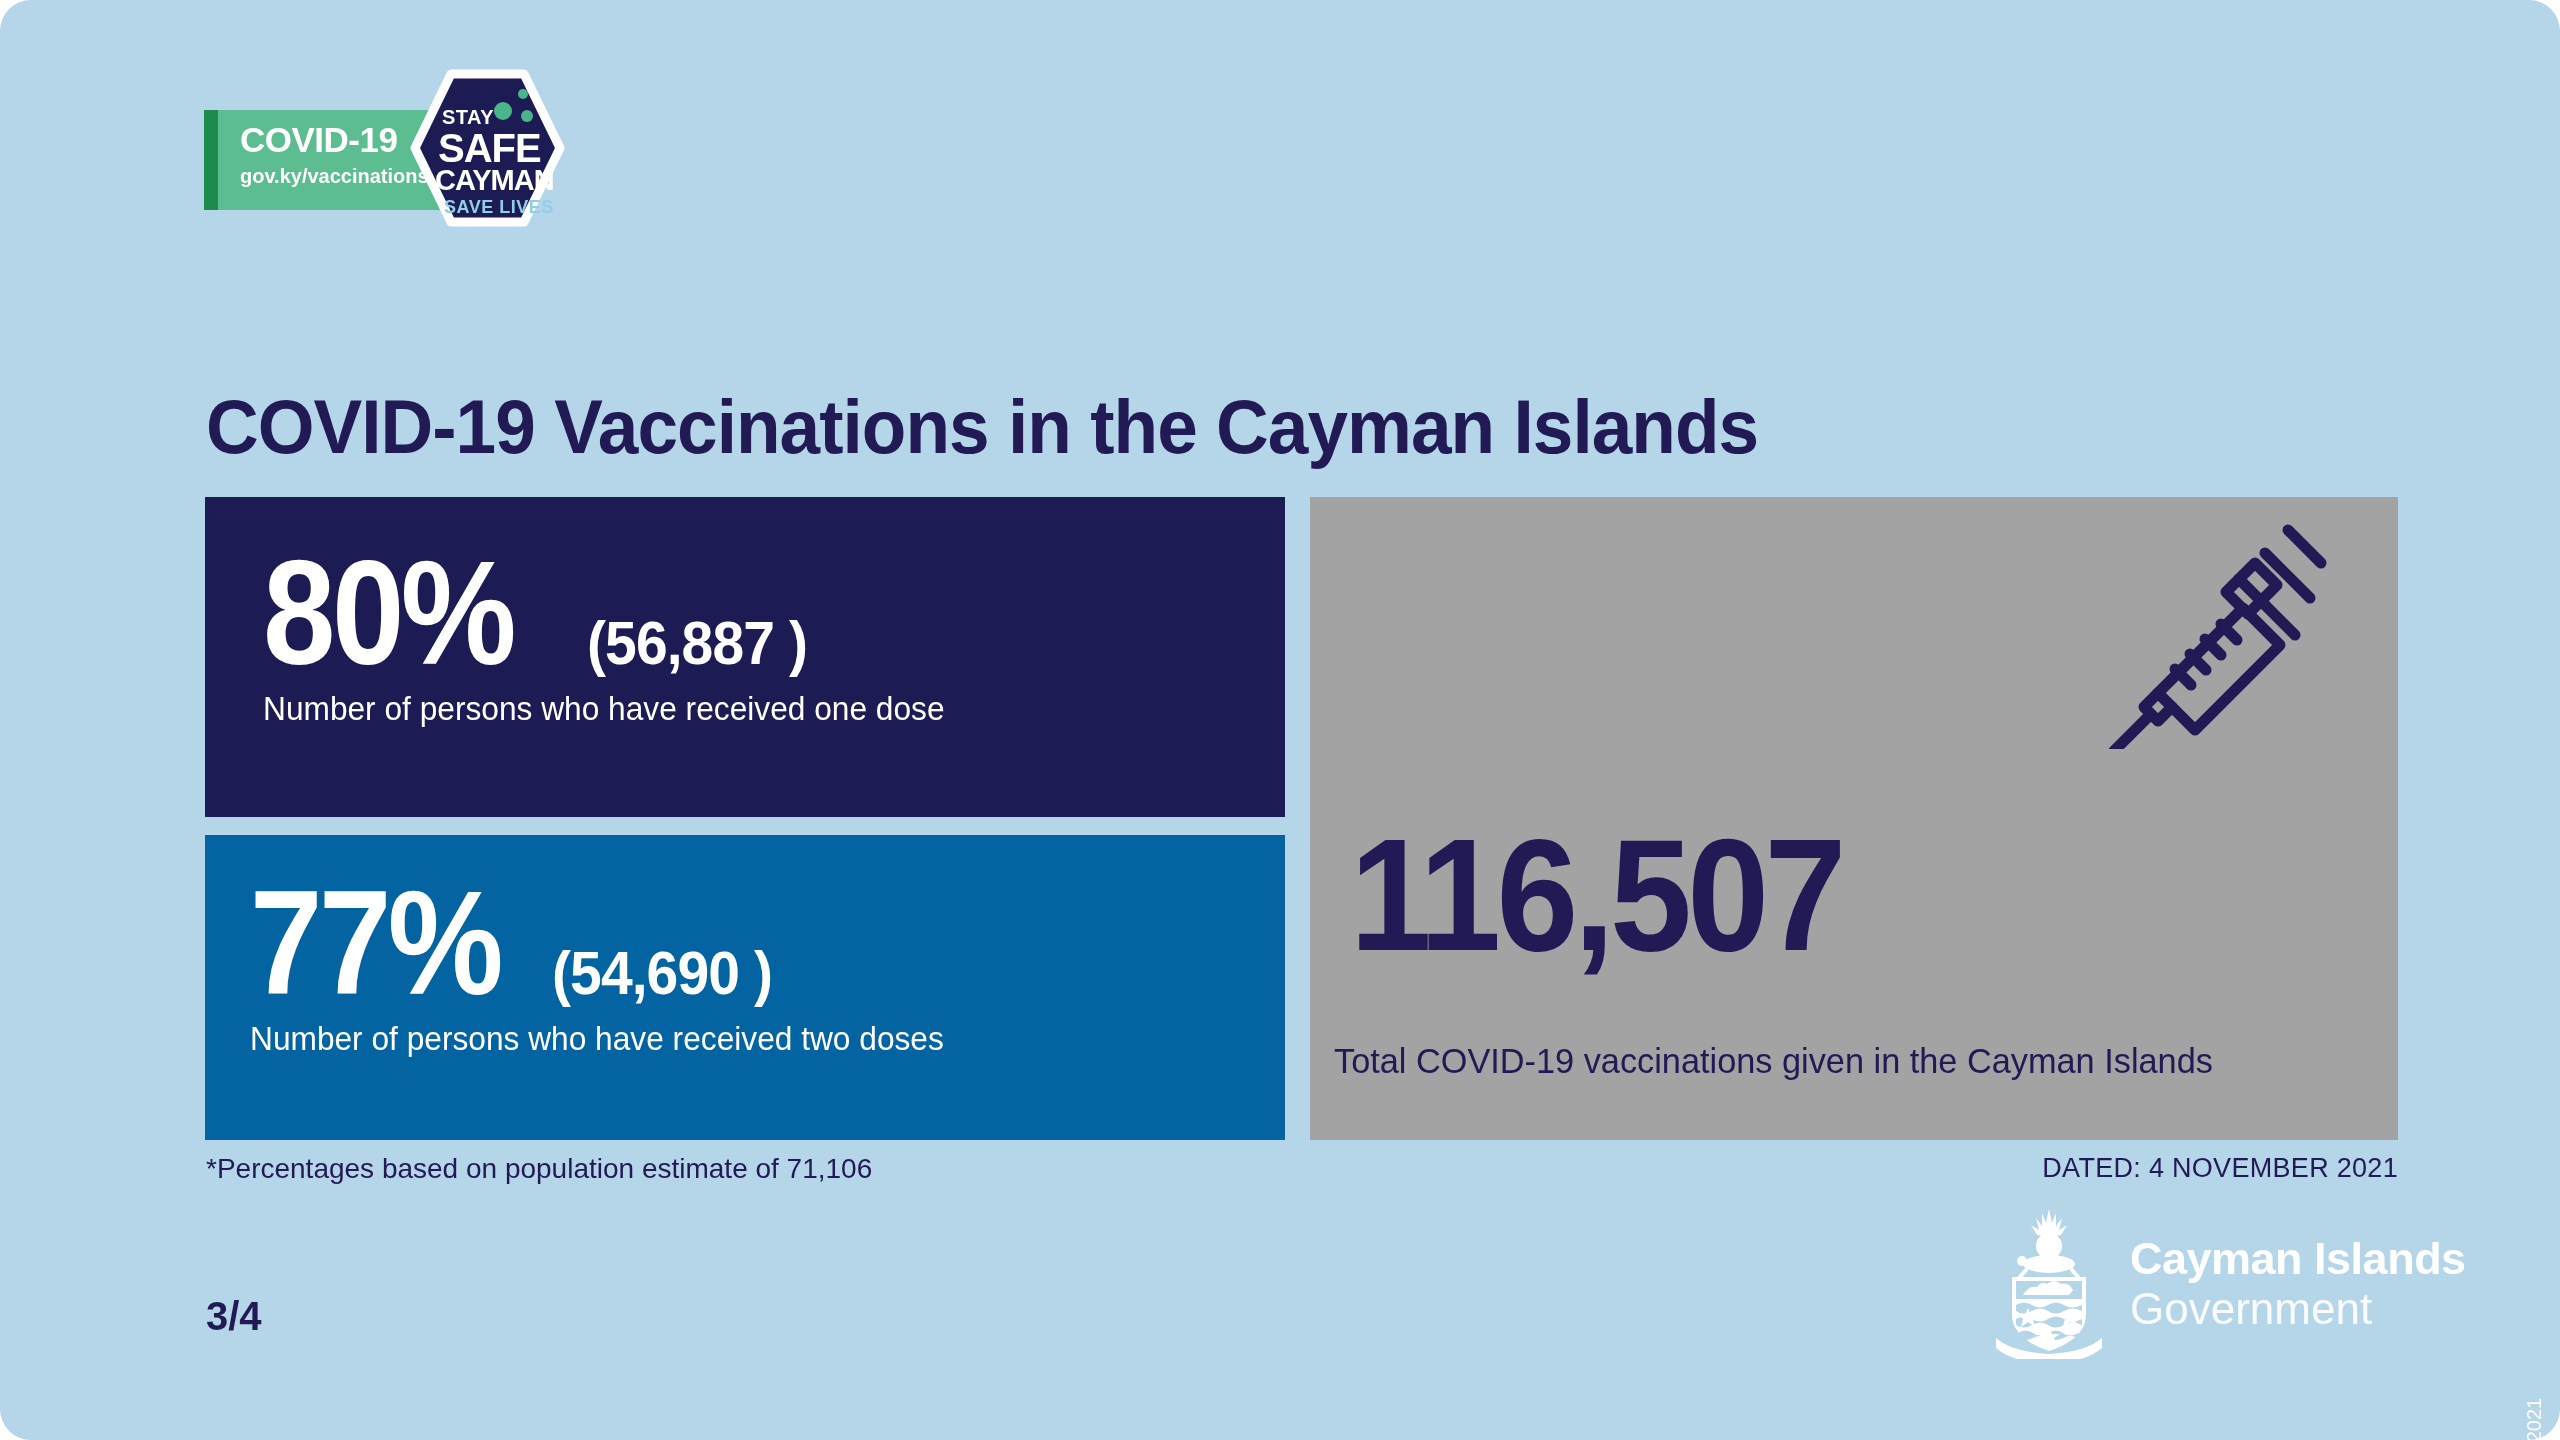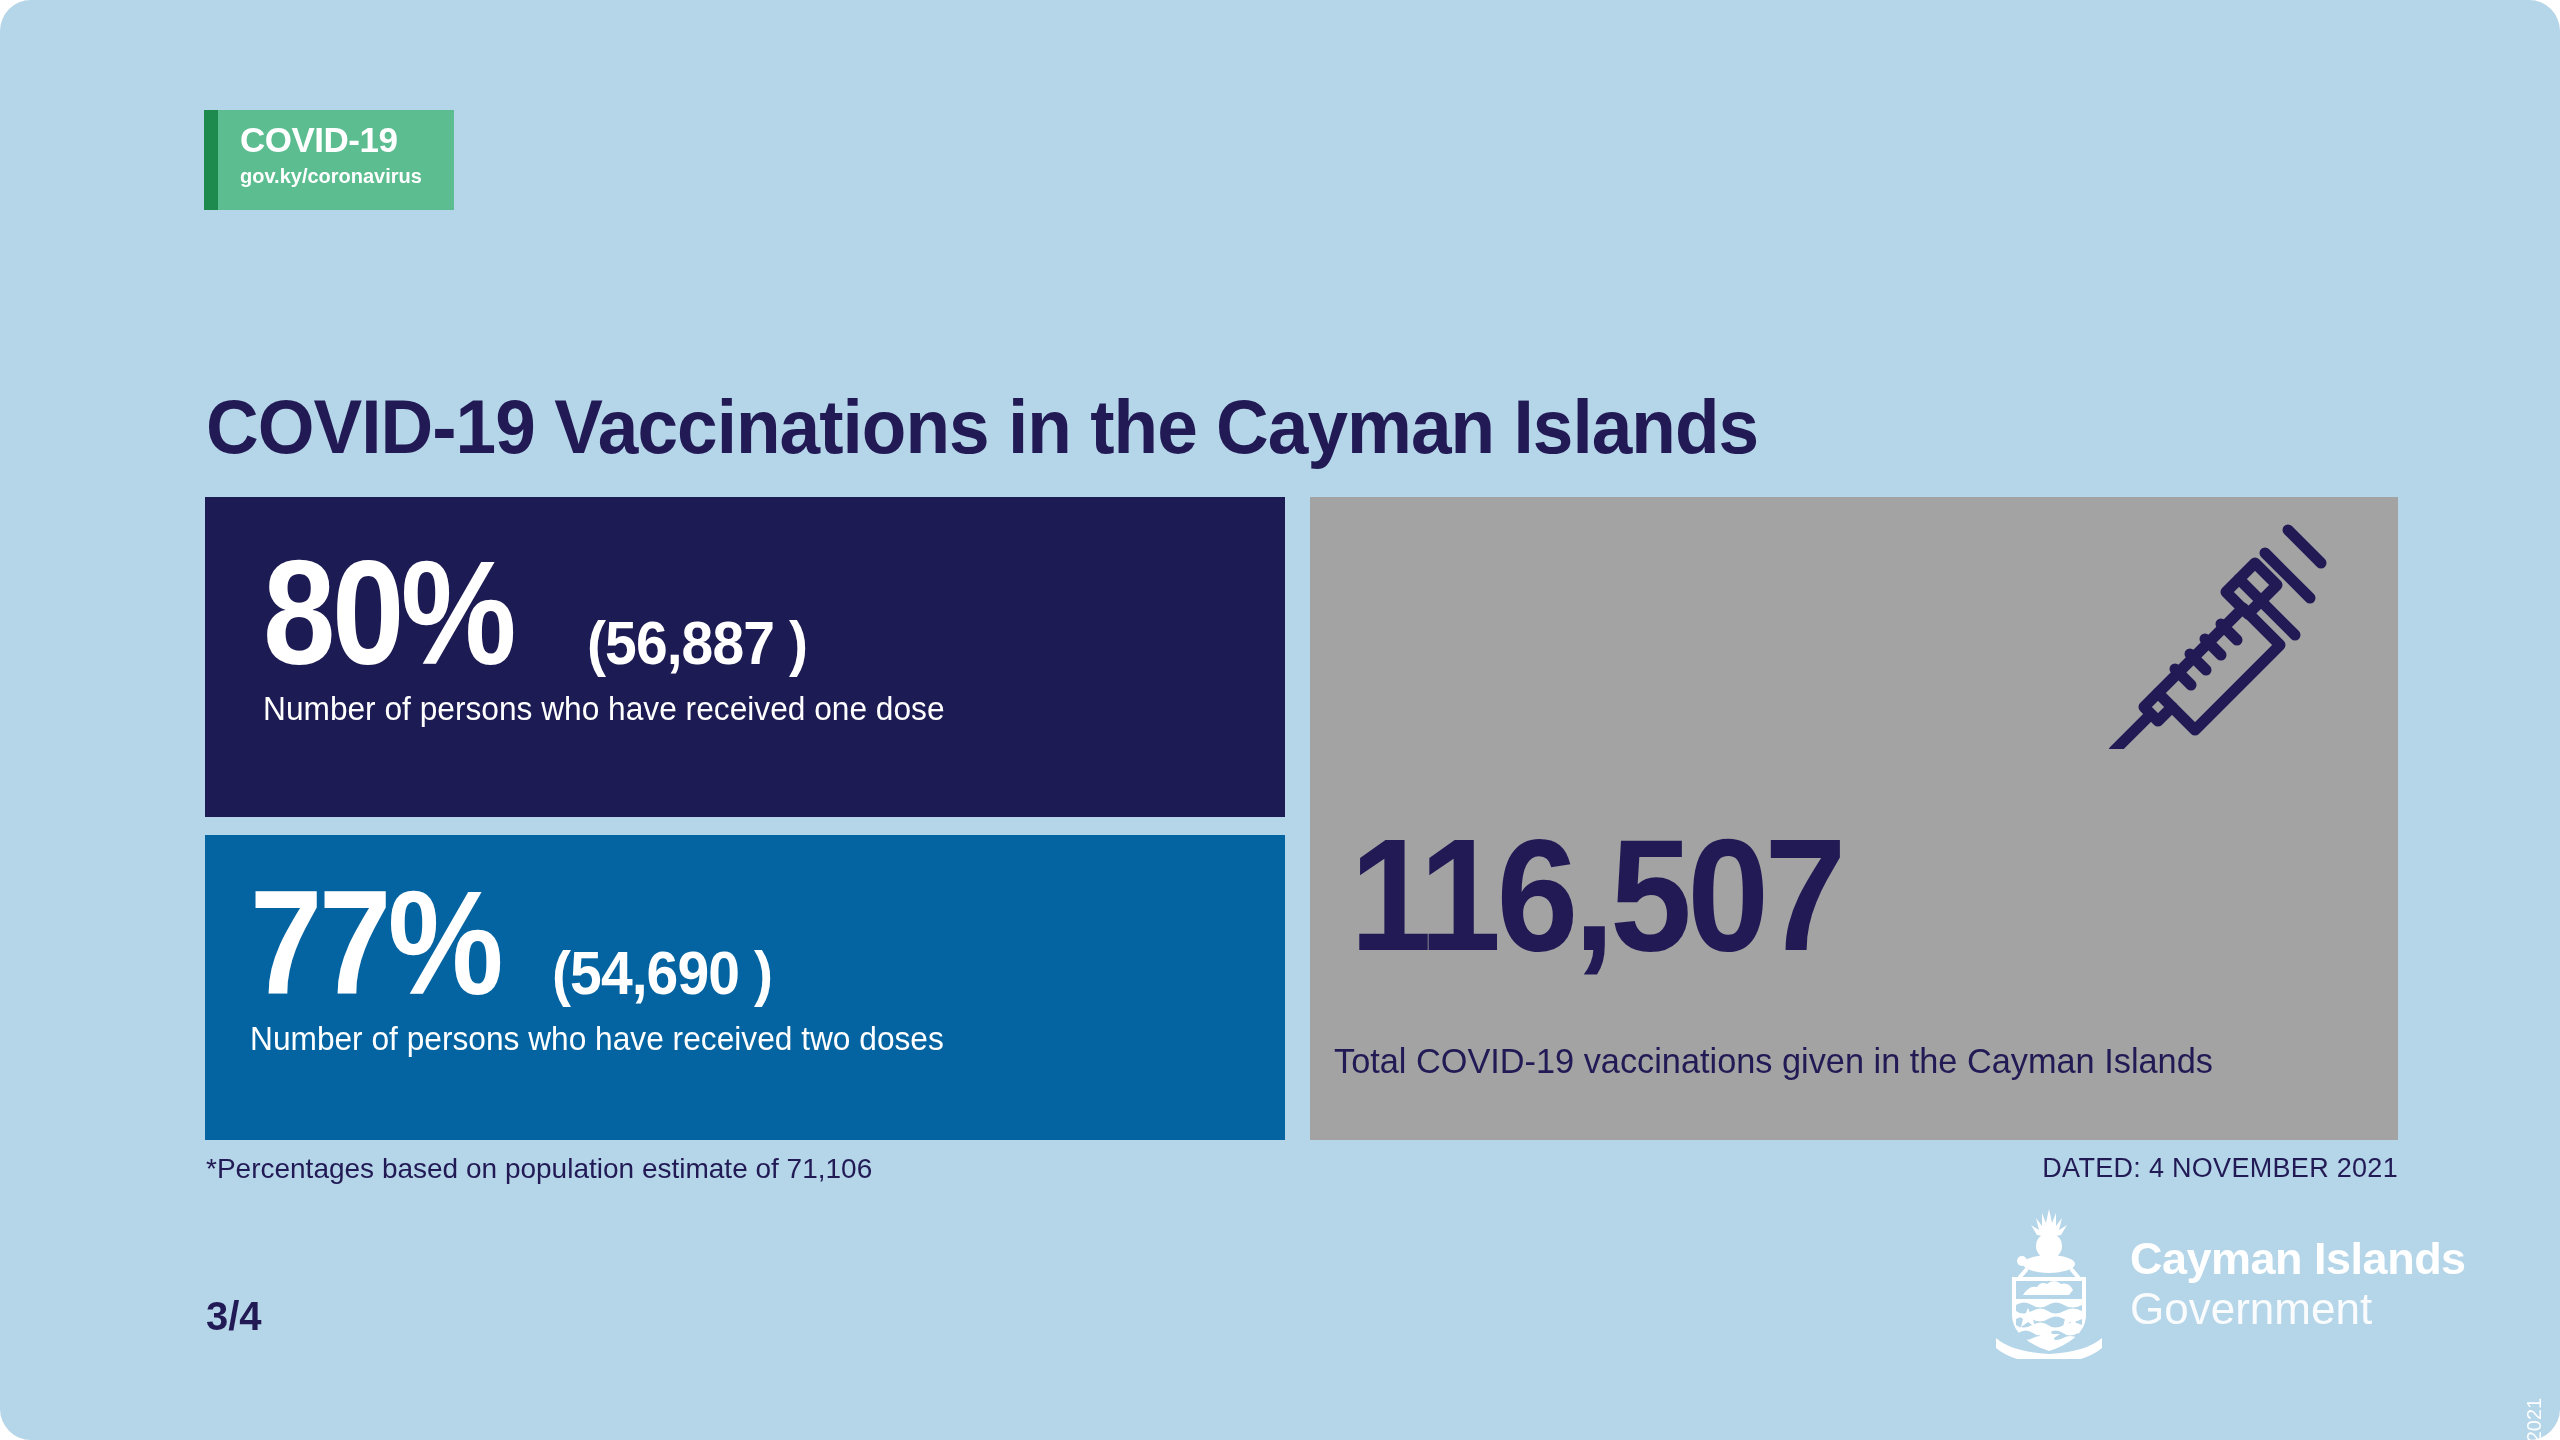--- a/index.html
+++ b/index.html
@@ -275,24 +275,36 @@
 <body>
 
 <div class="poster">
 
   <div class="logo-lockup">
 
     <div class="covid-bar">
       <div class="covid-bar-stripe"></div>
       <div class="covid-bar-text">
         <div class="covid-title">COVID-19</div>
-        <div class="covid-url">gov.ky/coronavirus</div>
+        <div class="covid-url">gov.ky/vaccinations</div>
       </div>
     </div>
 
+    <div class="hex-badge">
+      <svg viewBox="0 0 155 160" width="155" height="160" aria-hidden="true">
+        <polygon points="41,6 114,6 150,80 114,154 41,154 5,80" fill="#1c1b53" stroke="#ffffff" stroke-width="9" stroke-linejoin="round"></polygon>
+        <circle cx="93" cy="43" r="9" fill="#49b58a"></circle>
+        <circle cx="113" cy="26" r="5" fill="#49b58a"></circle>
+        <circle cx="117" cy="48" r="6" fill="#49b58a"></circle>
+        <text x="32" y="56" fill="#ffffff" font-family="Liberation Sans, sans-serif" font-size="20" font-weight="bold" letter-spacing="0.5">STAY</text>
+        <text x="28" y="94" fill="#ffffff" font-family="Liberation Sans, sans-serif" font-size="40" font-weight="bold" letter-spacing="-1">SAFE</text>
+        <text x="25" y="122" fill="#ffffff" font-family="Liberation Sans, sans-serif" font-size="29" font-weight="bold" letter-spacing="-1">CAYMAN</text>
+        <text x="34" y="145" fill="#8fd0e6" font-family="Liberation Sans, sans-serif" font-size="18" font-weight="bold" letter-spacing="0.5">SAVE LIVES</text>
+      </svg>
+    </div>
   </div>
 
   <h1 class="headline">COVID-19 Vaccinations in the Cayman Islands</h1>
 
   <div class="card card-navy">
     <div class="card-inner">
       <div class="stat-row">
         <span class="stat-pct">80%</span>
         <span class="stat-count">(56,887 )</span>
       </div>

